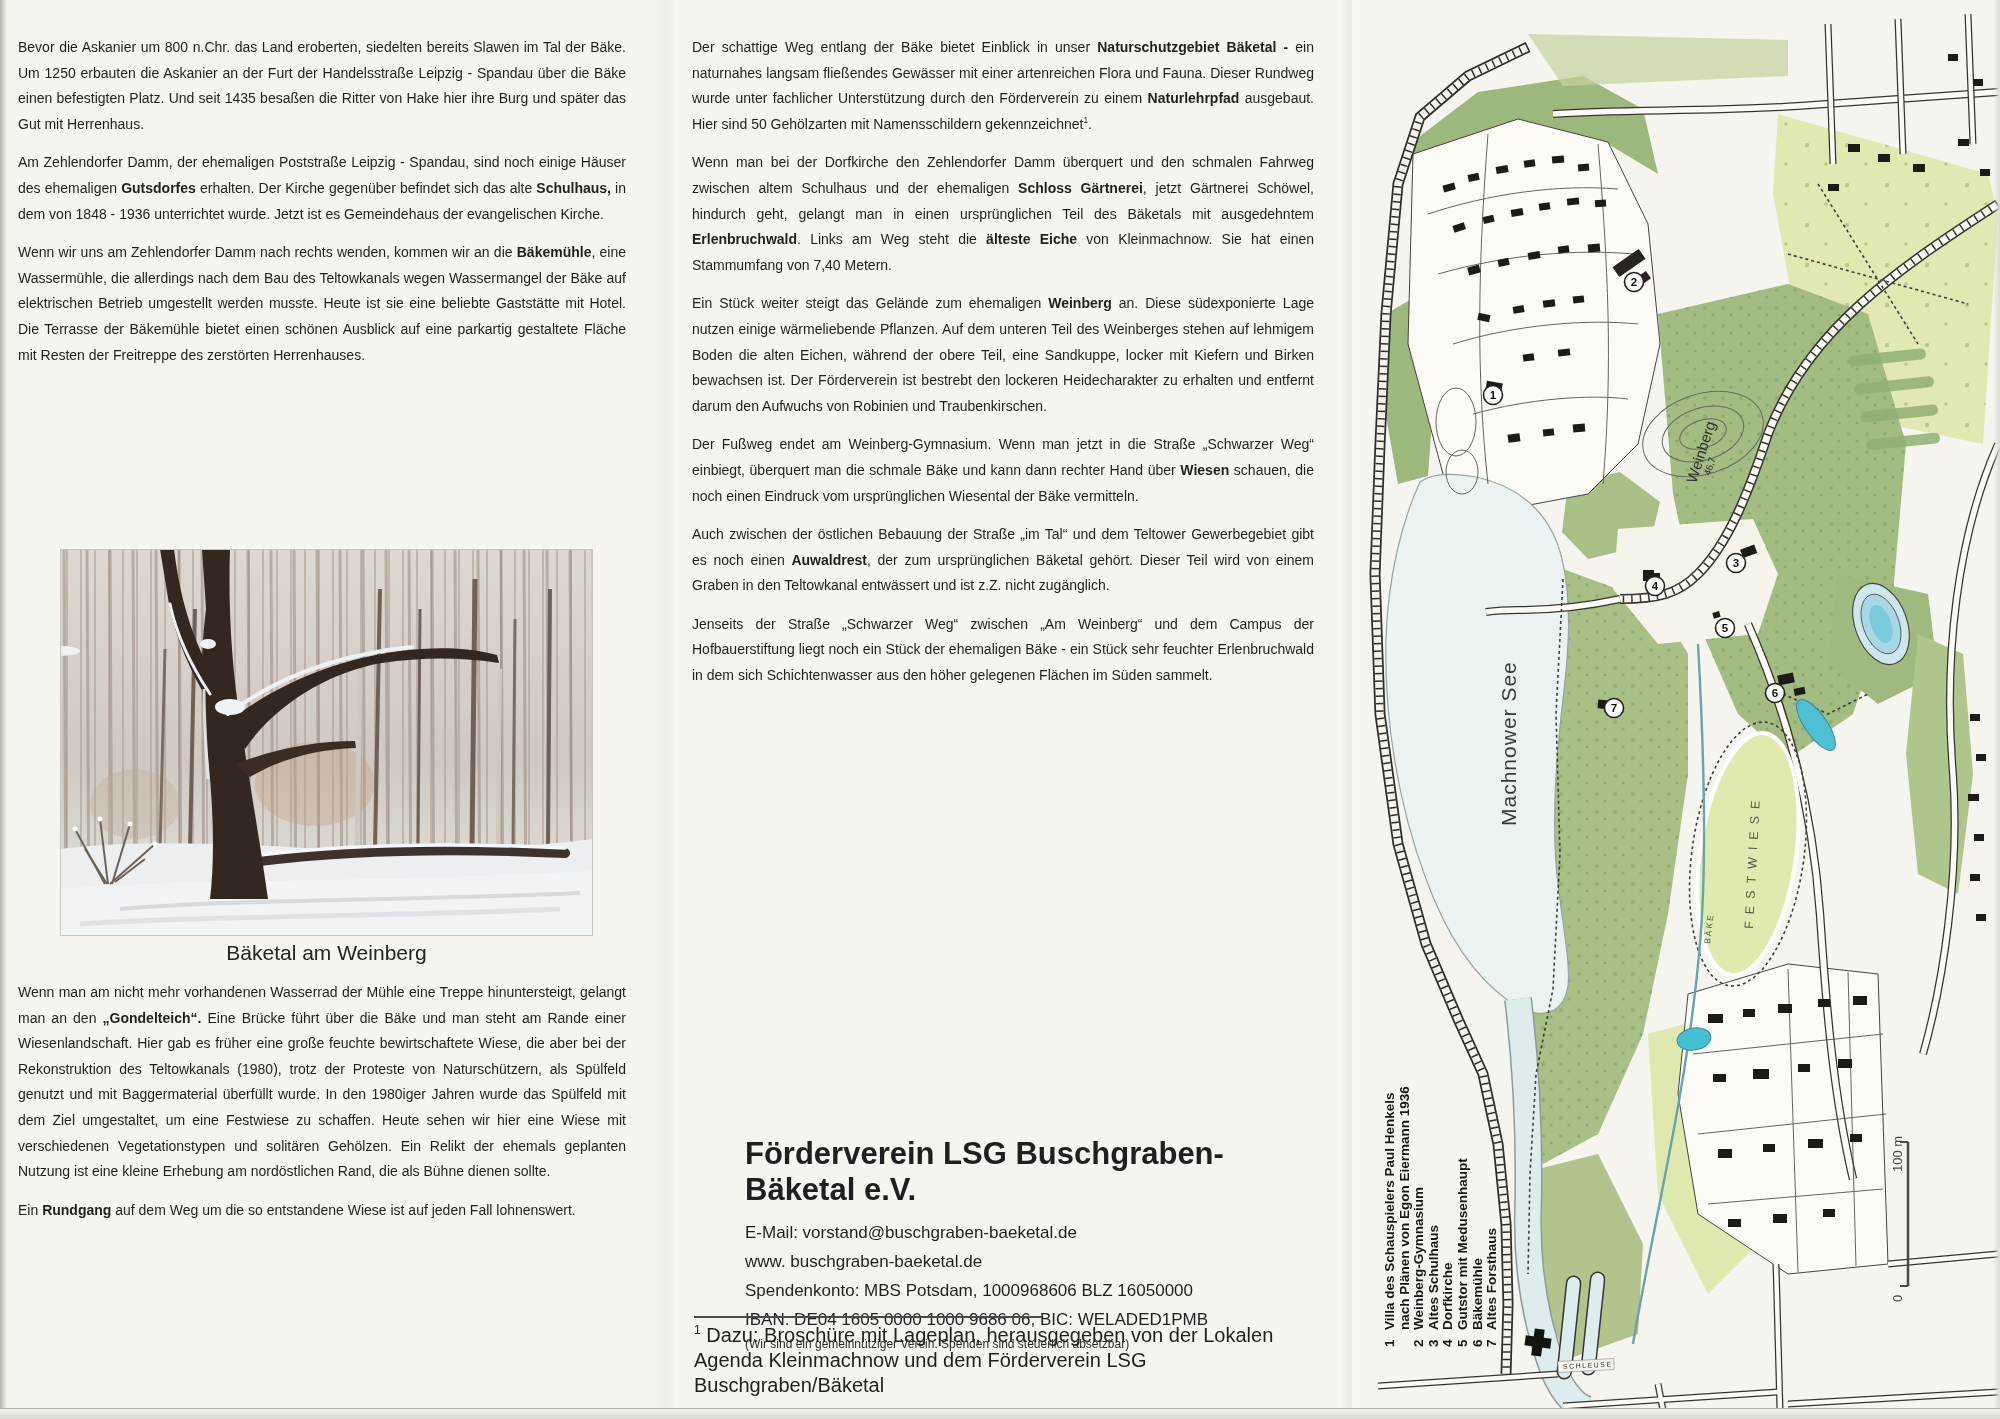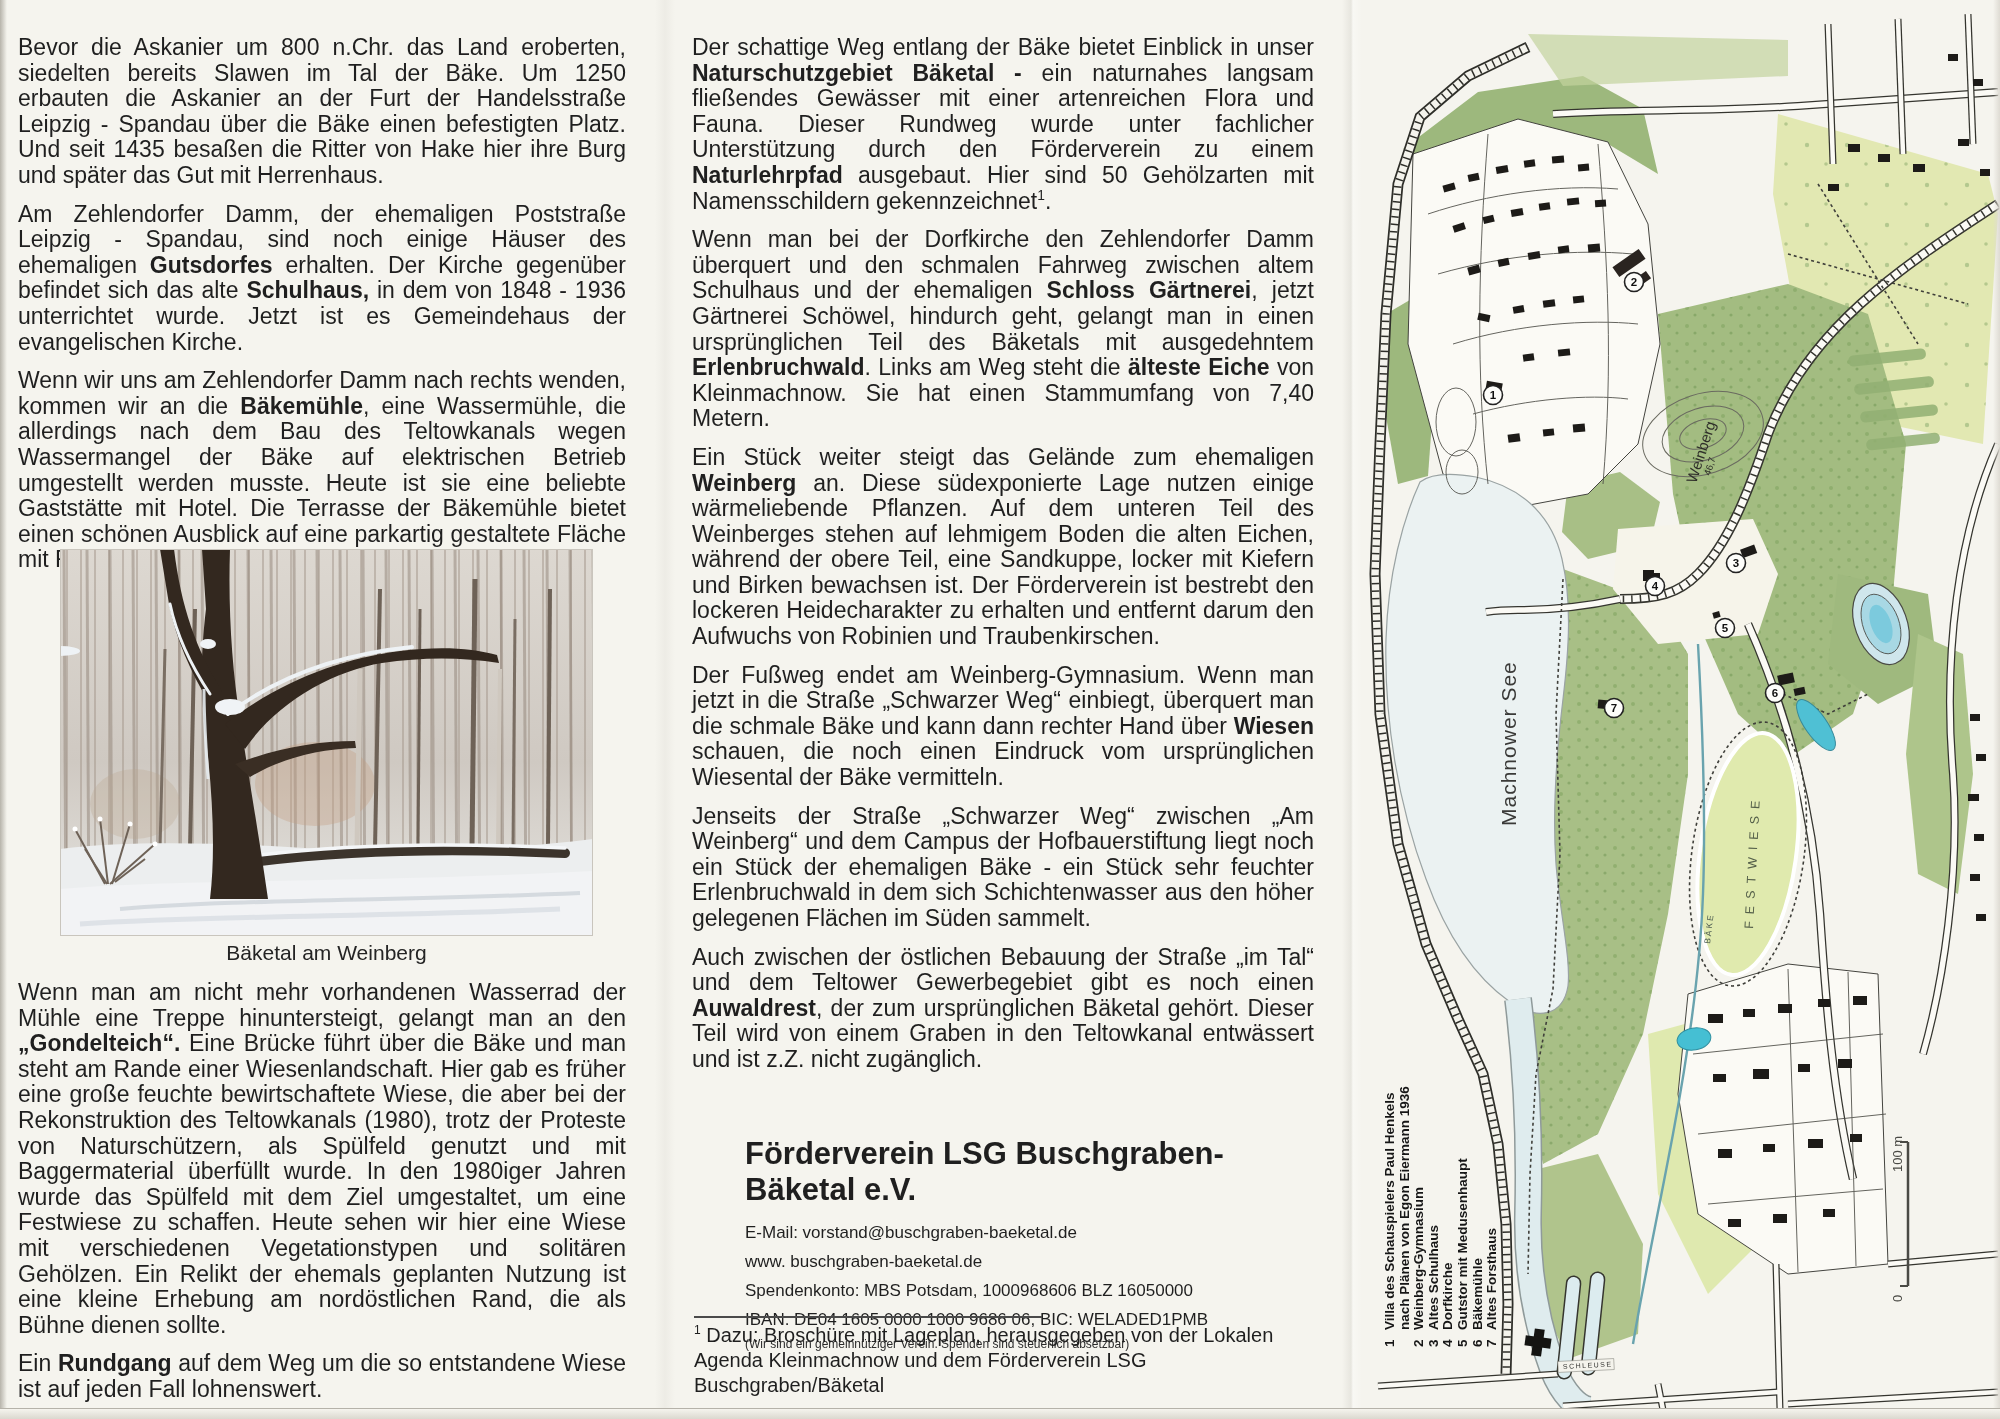--- a/index.html
+++ b/index.html
@@ -1,21 +1,21 @@
 <!DOCTYPE html>
 <html><head>
 <meta charset="utf-8">
 <style>
   html,body{margin:0;padding:0;}
   body{
     width:2000px;height:1419px;position:relative;overflow:hidden;
     background:#f5f4ee;color:#1f1f1f;
     font-family:"Liberation Sans", sans-serif;
   }
-  .col{position:absolute;text-align:justify;font-size:23px;line-height:25.6px;}
+  .col{position:absolute;text-align:justify;font-size:14px;line-height:25.6px;}
   .col p{margin:0 0 13px 0;}
   .b{font-weight:bold;}
   sup{font-size:60%;vertical-align:super;line-height:0;}
   .photo-wrap{position:absolute;left:60px;top:549px;width:533px;height:387px;}
   .caption{position:absolute;left:60px;top:941px;width:533px;text-align:center;font-size:21px;color:#242424;}
   .contact{position:absolute;left:745px;top:1136px;width:566px;}
   .contact-title{font-weight:bold;font-size:31px;margin-bottom:10px;}
   .contact-lines .line{font-size:17px;line-height:29px;}
   .contact-note{font-size:12px;margin-top:3px;color:#2a2a2a;}
   .footnote{position:absolute;left:694px;top:1316px;width:618px;font-size:20px;line-height:25px;text-align:left;}
@@ -118,22 +118,22 @@
 <div class="col" style="left:18px;top:980px;width:608px;">
     <p><span>Wenn man am nicht mehr vorhandenen Wasserrad der Mühle eine Treppe hinuntersteigt, gelangt man an den </span><span class="b">„Gondelteich“.</span><span> Eine Brücke führt über die Bäke und man steht am Rande einer Wiesenlandschaft. Hier gab es früher eine große feuchte bewirtschaftete Wiese, die aber bei der Rekonstruktion des Teltowkanals (1980), trotz der Proteste von Naturschützern, als Spülfeld genutzt und mit Baggermaterial überfüllt wurde. In den 1980iger Jahren wurde das Spülfeld mit dem Ziel umgestaltet, um eine Festwiese zu schaffen. Heute sehen wir hier eine Wiese mit verschiedenen Vegetationstypen und solitären Gehölzen. Ein Relikt der ehemals geplanten Nutzung ist eine kleine Erhebung am nordöstlichen Rand, die als Bühne dienen sollte.</span></p>
     <p><span>Ein </span><span class="b">Rundgang</span><span> auf dem Weg um die so entstandene Wiese ist auf jeden Fall lohnenswert.</span></p>
   </div>
 
 <div class="col" style="left:692px;top:35px;width:622px;">
     <p><span>Der schattige Weg entlang der Bäke bietet Einblick in unser </span><span class="b">Naturschutzgebiet Bäketal -</span><span> ein naturnahes langsam fließendes Gewässer mit einer artenreichen Flora und Fauna. Dieser Rundweg wurde unter fachlicher Unterstützung durch den Förderverein zu einem </span><span class="b">Naturlehrpfad</span><span> ausgebaut. Hier sind 50 Gehölzarten mit Namensschildern gekennzeichnet</span><sup>1</sup><span>.</span></p>
     <p><span>Wenn man bei der Dorfkirche den Zehlendorfer Damm überquert und den schmalen Fahrweg zwischen altem Schulhaus und der ehemaligen </span><span class="b">Schloss Gärtnerei</span><span>, jetzt Gärtnerei Schöwel, hindurch geht, gelangt man in einen ursprünglichen Teil des Bäketals mit ausgedehntem </span><span class="b">Erlenbruchwald</span><span>. Links am Weg steht die </span><span class="b">älteste Eiche</span><span> von Kleinmachnow. Sie hat einen Stammumfang von 7,40 Metern.</span></p>
     <p><span>Ein Stück weiter steigt das Gelände zum ehemaligen </span><span class="b">Weinberg</span><span> an. Diese südexponierte Lage nutzen einige wärmeliebende Pflanzen. Auf dem unteren Teil des Weinberges stehen auf lehmigem Boden die alten Eichen, während der obere Teil, eine Sandkuppe, locker mit Kiefern und Birken bewachsen ist. Der Förderverein ist bestrebt den lockeren Heidecharakter zu erhalten und entfernt darum den Aufwuchs von Robinien und Traubenkirschen.</span></p>
     <p><span>Der Fußweg endet am Weinberg-Gymnasium. Wenn man jetzt in die Straße „Schwarzer Weg“ einbiegt, überquert man die schmale Bäke und kann dann rechter Hand über </span><span class="b">Wiesen</span><span> schauen, die noch einen Eindruck vom ursprünglichen Wiesental der Bäke vermitteln.</span></p>
+    <p><span>Auch zwischen der östlichen Bebauung der Straße „im Tal“ und dem Teltower Gewerbegebiet gibt es noch einen </span><span class="b">Auwaldrest</span><span>, der zum ursprünglichen Bäketal gehört. Dieser Teil wird von einem Graben in den Teltowkanal entwässert und ist z.Z. nicht zugänglich.</span></p>
     <p><span>Jenseits der Straße „Schwarzer Weg“ zwischen „Am Weinberg“ und dem Campus der Hofbauerstiftung liegt noch ein Stück der ehemaligen Bäke - ein Stück sehr feuchter Erlenbruchwald in dem sich Schichtenwasser aus den höher gelegenen Flächen im Süden sammelt.</span></p>
-    <p><span>Auch zwischen der östlichen Bebauung der Straße „im Tal“ und dem Teltower Gewerbegebiet gibt es noch einen </span><span class="b">Auwaldrest</span><span>, der zum ursprünglichen Bäketal gehört. Dieser Teil wird von einem Graben in den Teltowkanal entwässert und ist z.Z. nicht zugänglich.</span></p>
   </div>
 
 <div class="contact">
   <div class="contact-title">Förderverein LSG Buschgraben-Bäketal e.V.</div>
   <div class="contact-lines">
       <div class="line">E-Mail: vorstand@buschgraben-baeketal.de</div>
       <div class="line">www. buschgraben-baeketal.de</div>
       <div class="line">Spendenkonto: MBS Potsdam, 1000968606 BLZ 16050000</div>
       <div class="line">IBAN: DE04 1605 0000 1000 9686 06, BIC: WELADED1PMB</div>
     </div>

